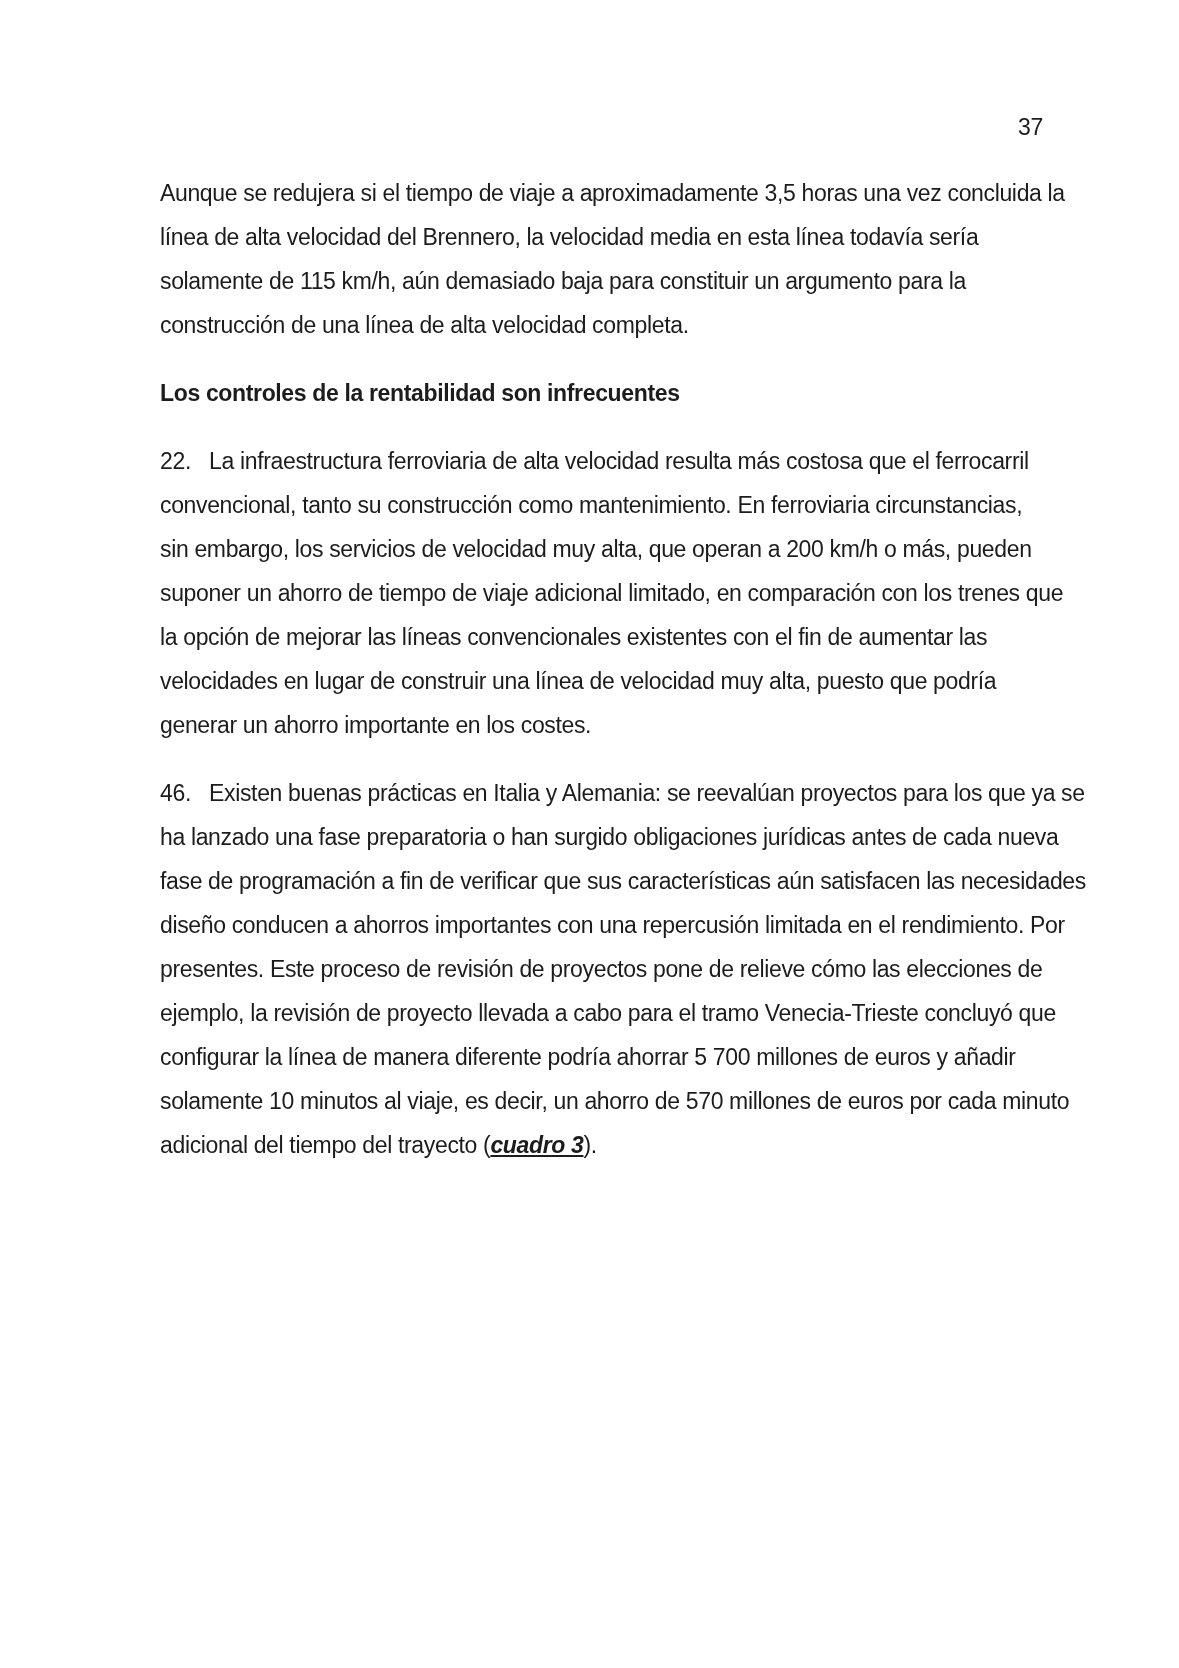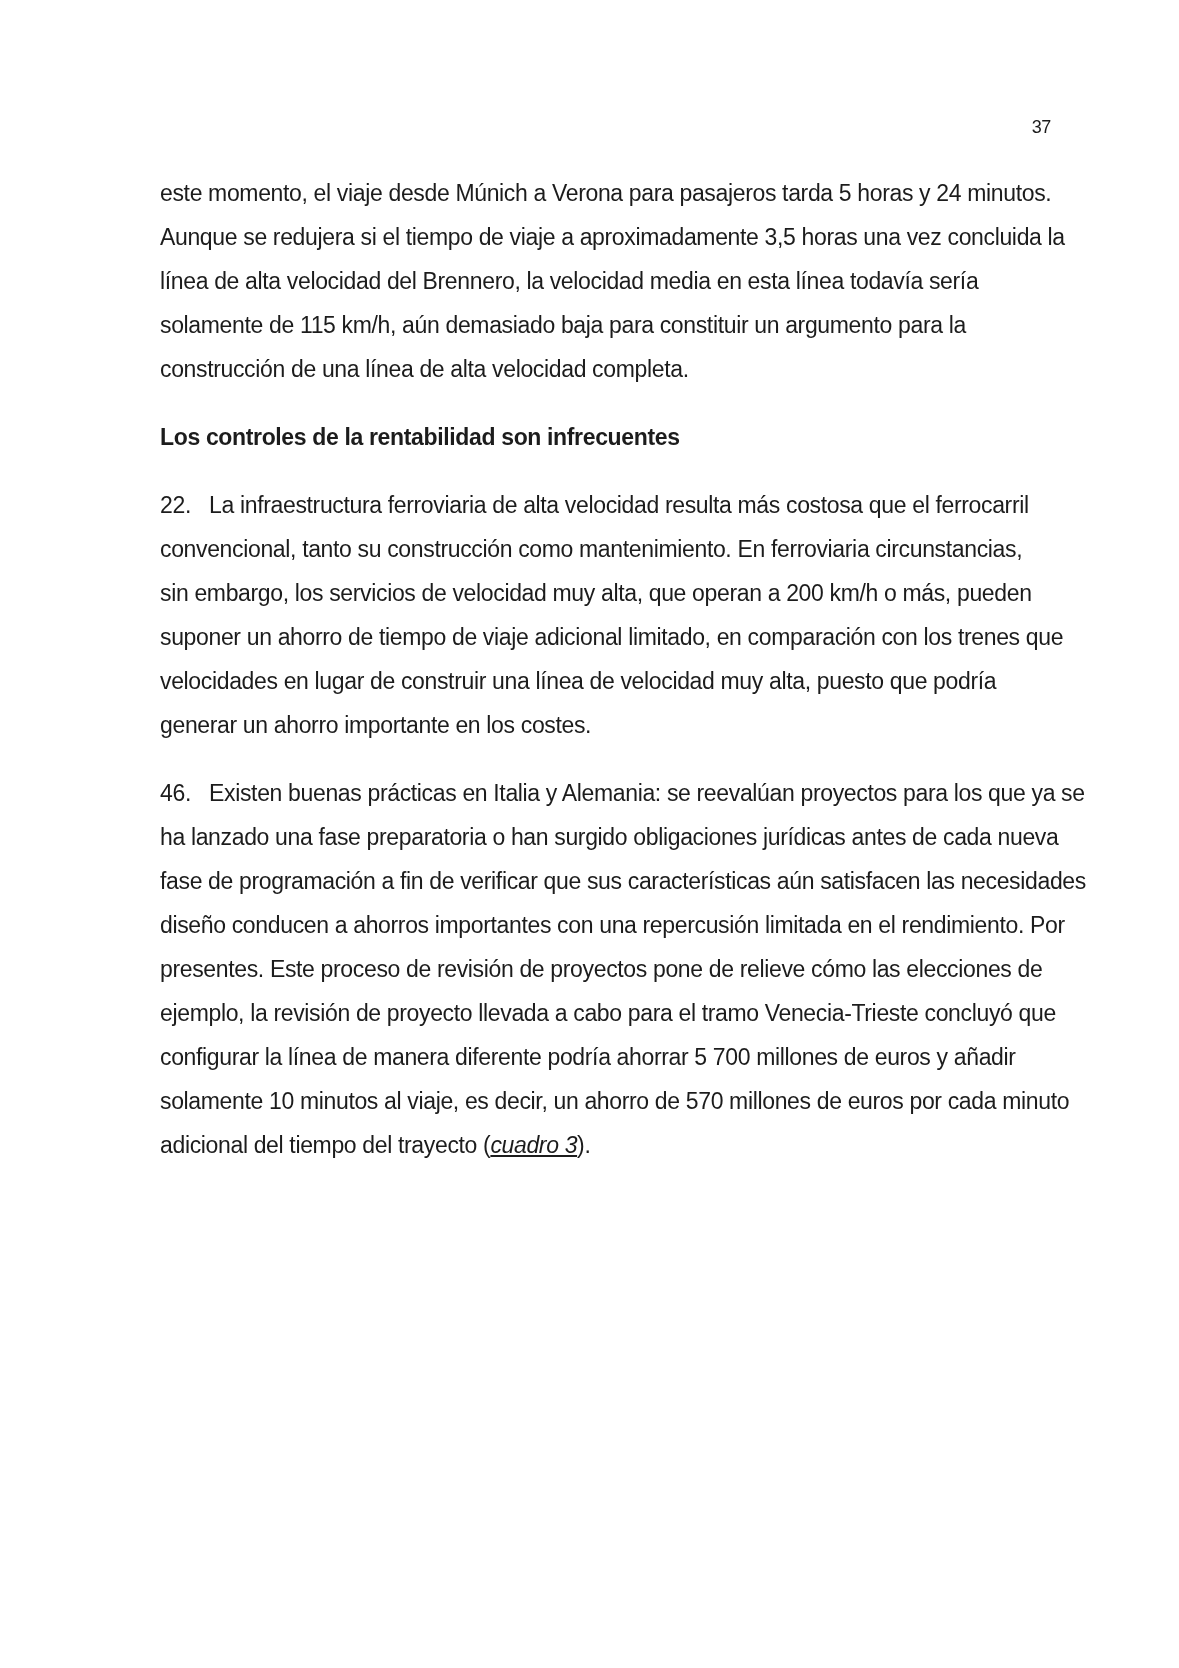--- a/index.html
+++ b/index.html
@@ -16,22 +16,22 @@
     color: #1c1c1c;
   }
   .page {
     position: absolute;
     inset: 0;
     background: #ffffff;
   }
   .page-number {
     position: absolute;
     top: 105px;
-    right: 128px;
-    font-size: 18px;
+    right: 136px;
+    font-size: 23px;
     line-height: 44px;
     letter-spacing: -0.35px;
   }
   .content {
     position: absolute;
     left: 160px;
     top: 171px;
     width: 905px;
   }
   .para {
@@ -40,51 +40,51 @@
   .line {
     white-space: pre;
     font-size: 23px;
     line-height: 44px;
     letter-spacing: -0.35px;
   }
   .heading .line {
     font-weight: bold;
   }
   .ref {
-    font-weight: normal;
+    font-weight: bold;
     font-style: italic;
     text-decoration: underline;
   }
 </style>
 </head>
 <body>
 
 <div class="page">
 
   <div class="page-number">37</div>
 
   <div class="content">
 
     <div class="para">
-      <div class="line">este momento, el viaje desde Múnich a Verona para pasajeros tarda 5 horas y 24 minutos.</div>
       <div class="line">Aunque se redujera si el tiempo de viaje a aproximadamente 3,5 horas una vez concluida la</div>
       <div class="line">línea de alta velocidad del Brennero, la velocidad media en esta línea todavía sería</div>
       <div class="line">solamente de 115 km/h, aún demasiado baja para constituir un argumento para la</div>
       <div class="line">construcción de una línea de alta velocidad completa.</div>
     </div>
 
     <div class="para heading">
       <div class="line">Los controles de la rentabilidad son infrecuentes</div>
     </div>
 
     <div class="para">
       <div class="line">22.   La infraestructura ferroviaria de alta velocidad resulta más costosa que el ferrocarril</div>
       <div class="line">convencional, tanto su construcción como mantenimiento. En ferroviaria circunstancias,</div>
       <div class="line">sin embargo, los servicios de velocidad muy alta, que operan a 200 km/h o más, pueden</div>
       <div class="line">suponer un ahorro de tiempo de viaje adicional limitado, en comparación con los trenes que</div>
+      <div class="line">la opción de mejorar las líneas convencionales existentes con el fin de aumentar las</div>
       <div class="line">velocidades en lugar de construir una línea de velocidad muy alta, puesto que podría</div>
       <div class="line">generar un ahorro importante en los costes.</div>
     </div>
 
     <div class="para">
       <div class="line">46.   Existen buenas prácticas en Italia y Alemania: se reevalúan proyectos para los que ya se</div>
       <div class="line">ha lanzado una fase preparatoria o han surgido obligaciones jurídicas antes de cada nueva</div>
       <div class="line">fase de programación a fin de verificar que sus características aún satisfacen las necesidades</div>
       <div class="line">diseño conducen a ahorros importantes con una repercusión limitada en el rendimiento. Por</div>
       <div class="line">presentes. Este proceso de revisión de proyectos pone de relieve cómo las elecciones de</div>

